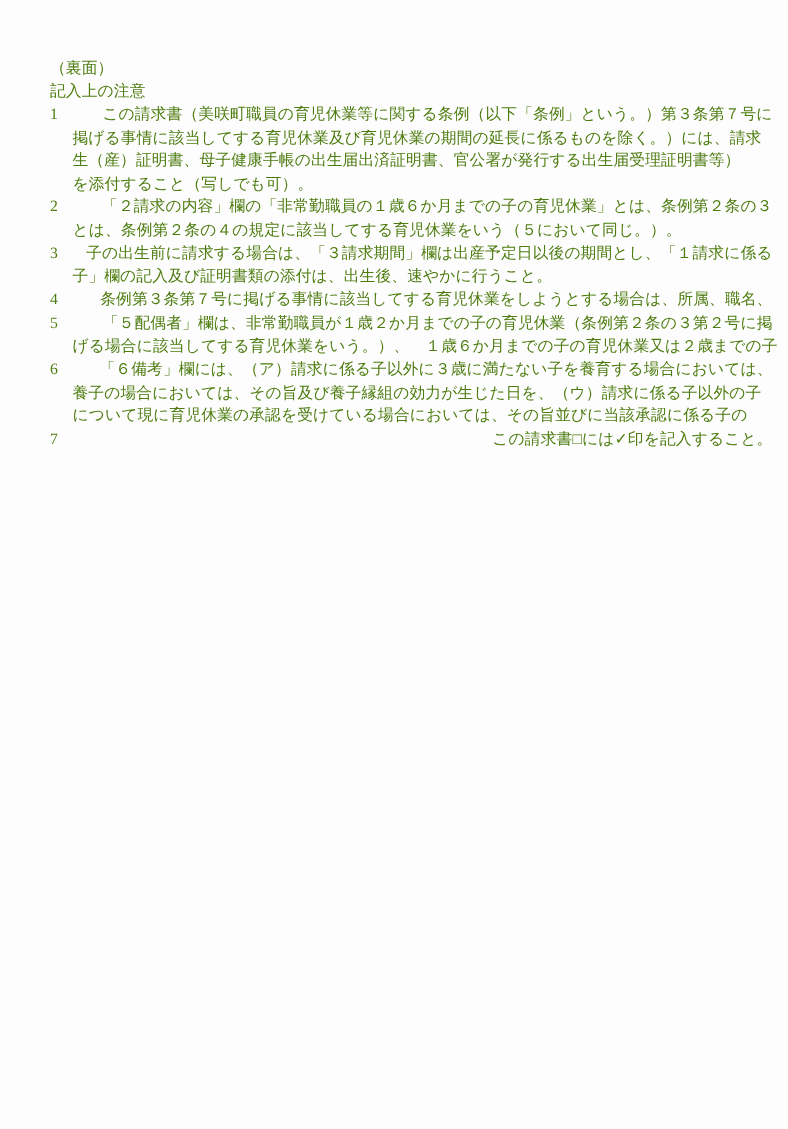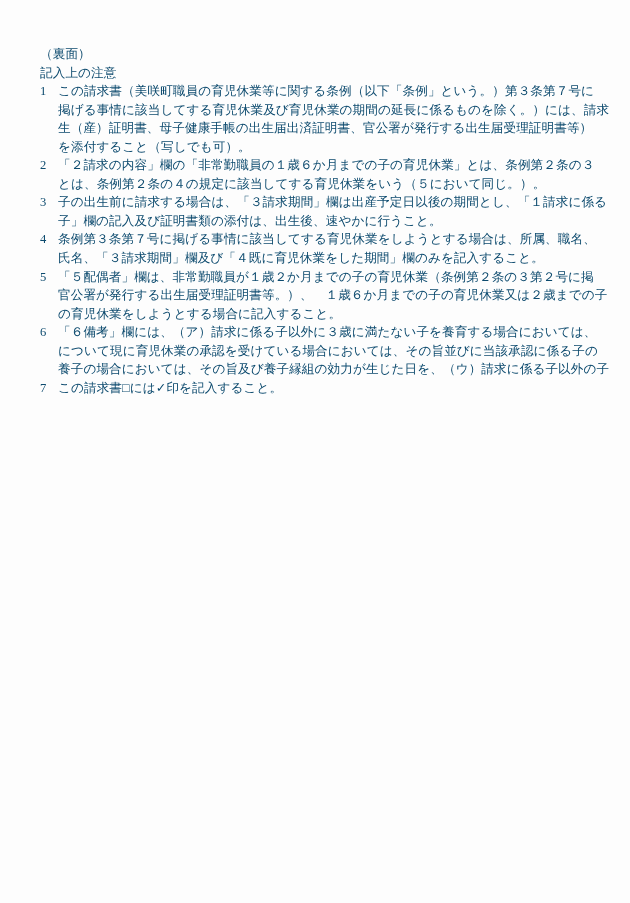--- a/index.html
+++ b/index.html
@@ -6,21 +6,21 @@
     margin: 0;
     padding: 0;
     background: #fcfcfc;
   }
   .page {
     position: relative;
     width: 630px;
     height: 903px;
     background: #fdfdfd;
     font-family: "Liberation Serif", "DejaVu Serif", serif;
-    color: #0c4a6e;
+    color: #4d7c0f;
     overflow: hidden;
     text-decoration: underline;
   }
   .content {
     position: absolute;
     top: 45px;
     left: 40px;
     width: 578px;
   }
   .line {
@@ -31,20 +31,21 @@
   }
   .item-first {
     display: flex;
   }
   .num {
     flex: 0 0 18px;
   }
   .t {
     flex: 1 1 auto;
     white-space: nowrap;
+    text-align: right;
   }
   .cont {
     padding-left: 18px;
   }
 </style>
 </head>
 <body>
 
 <div class="page">
   <div class="content">
@@ -76,39 +77,37 @@
         <span class="t">子の出生前に請求する場合は、「３請求期間」欄は出産予定日以後の期間とし、「１請求に係る</span>
       </div>
       <div class="line cont">子」欄の記入及び証明書類の添付は、出生後、速やかに行うこと。</div>
     </div>
 
     <div>
       <div class="line item-first">
         <span class="num">4</span>
         <span class="t">条例第３条第７号に掲げる事情に該当してする育児休業をしようとする場合は、所属、職名、</span>
       </div>
-      <div class="line cont">氏名、「３請求期間」欄及び「４既に育児休業をした期間」欄のみを記入すること。</div>
     </div>
 
     <div>
       <div class="line item-first">
         <span class="num">5</span>
         <span class="t">「５配偶者」欄は、非常勤職員が１歳２か月までの子の育児休業（条例第２条の３第２号に掲</span>
       </div>
-      <div class="line cont">官公署が発行する出生届受理証明書等。）、　１歳６か月までの子の育児休業又は２歳までの子</div>
-      <div class="line cont">の育児休業をしようとする場合に記入すること。</div>
+      <div class="line cont">げる場合に該当してする育児休業をいう。）、　１歳６か月までの子の育児休業又は２歳までの子</div>
     </div>
 
     <div>
       <div class="line item-first">
         <span class="num">6</span>
         <span class="t">「６備考」欄には、（ア）請求に係る子以外に３歳に満たない子を養育する場合においては、</span>
       </div>
+      <div class="line cont">養子の場合においては、その旨及び養子縁組の効力が生じた日を、（ウ）請求に係る子以外の子</div>
       <div class="line cont">について現に育児休業の承認を受けている場合においては、その旨並びに当該承認に係る子の</div>
-      <div class="line cont">養子の場合においては、その旨及び養子縁組の効力が生じた日を、（ウ）請求に係る子以外の子</div>
     </div>
 
     <div>
       <div class="line item-first">
         <span class="num">7</span>
         <span class="t">この請求書□には✓印を記入すること。</span>
       </div>
     </div>
 
   </div>

